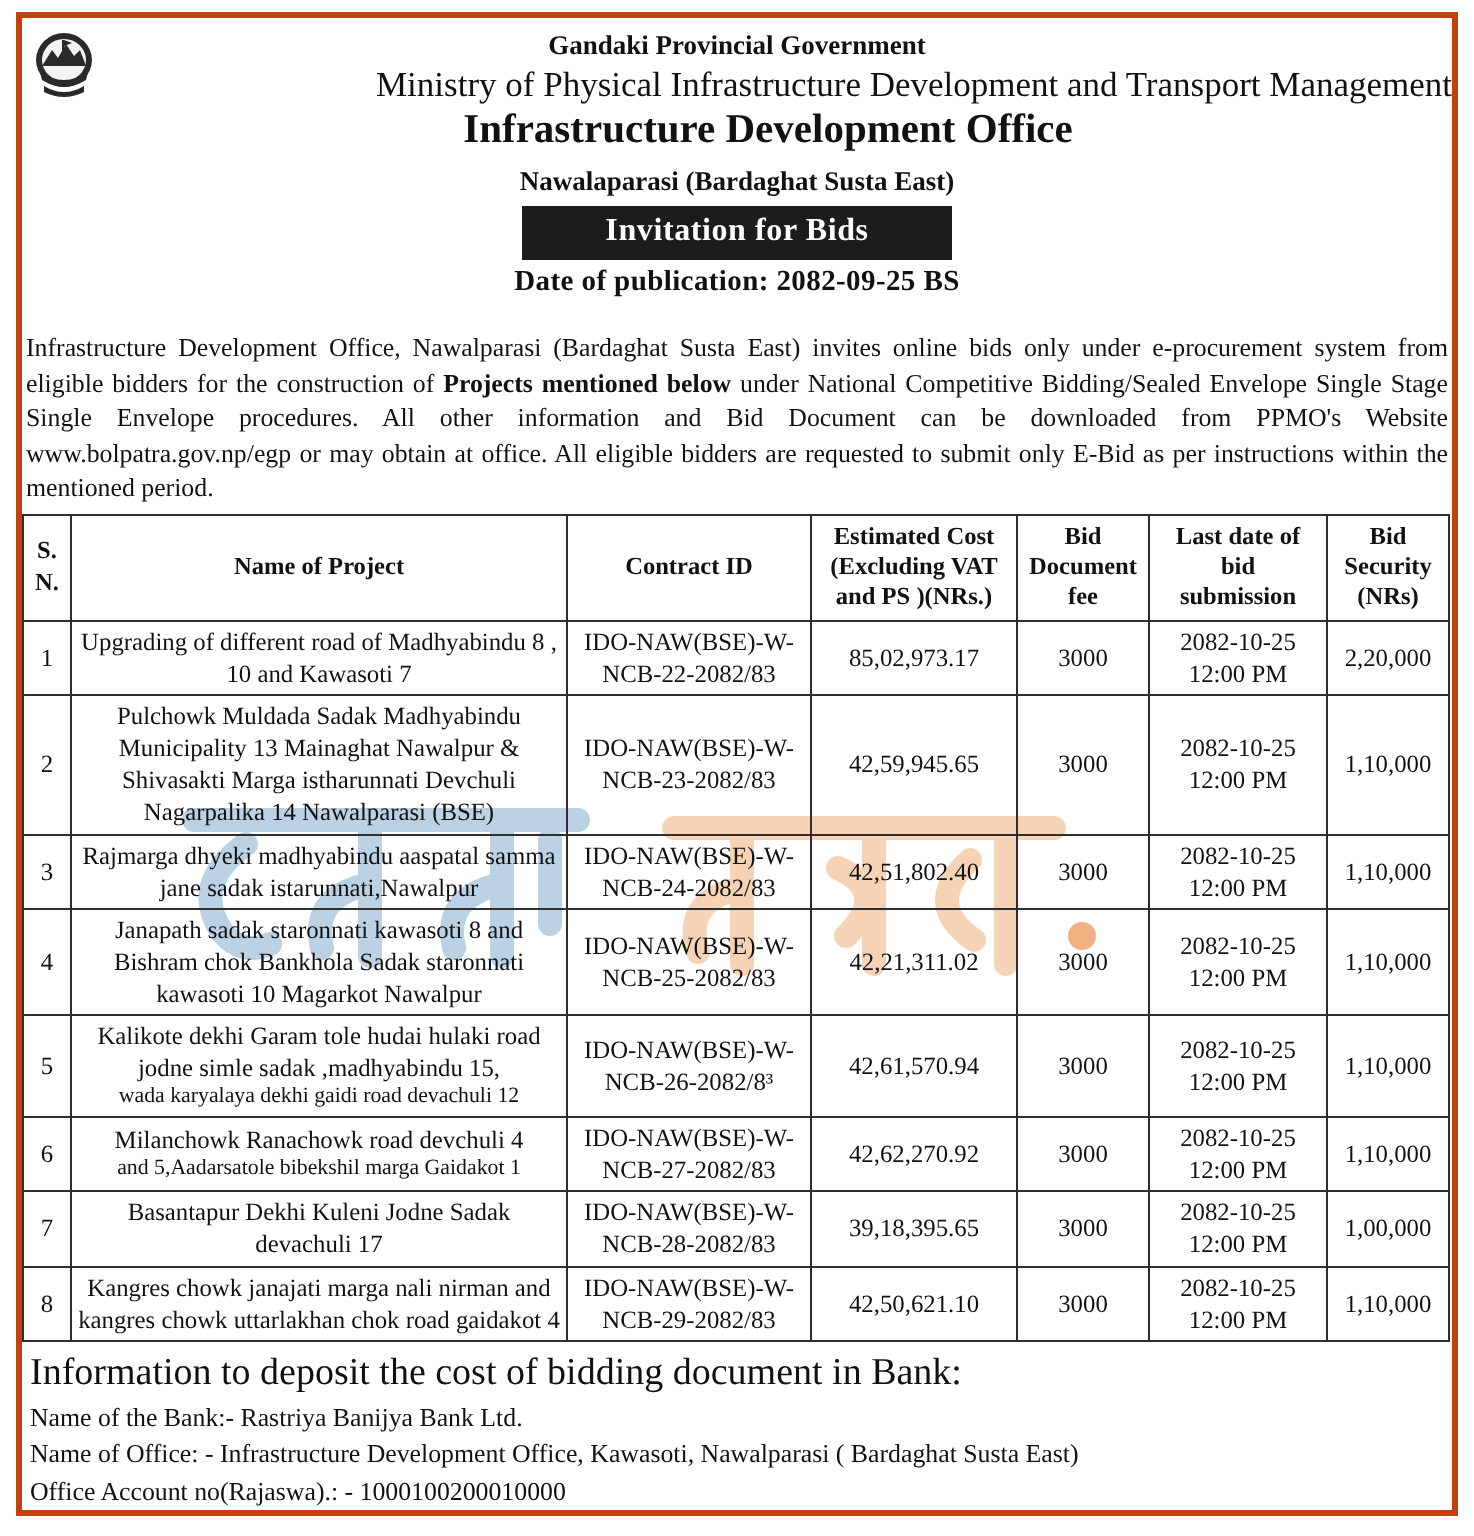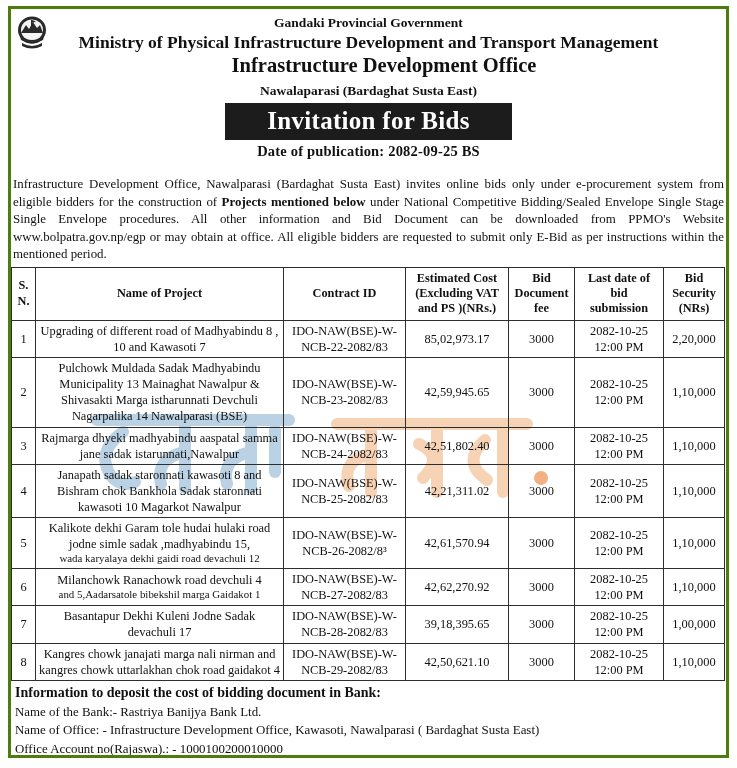--- a/index.html
+++ b/index.html
@@ -1,45 +1,45 @@
 <!DOCTYPE html>
 <html><head>
 <meta charset="utf-8">
 <style>
   html,body{margin:0;padding:0;background:#fff;}
   body{width:737px;height:768px;font-family:"Liberation Serif","DejaVu Serif",serif;color:#111;overflow:hidden;}
   .page{
     position:absolute;left:8px;top:6px;width:715px;height:746px;
-    border:3px solid #4d7c0f;box-sizing:content-box;background:#fff;overflow:hidden;
+    border:3px solid #c2410c;box-sizing:content-box;background:#fff;overflow:hidden;
   }
   .header{position:relative;text-align:center;padding-top:6px;}
   .emblem{position:absolute;left:5px;top:5px;width:32px;height:36px;}
   .org1{font-size:13.5px;font-weight:bold;}
-  .org2{font-size:17.5px;font-weight:bold;margin-top:1px;}
+  .org2{font-size:17.5px;font-weight:normal;margin-top:1px;text-align:right;}
   .org3{font-size:20.5px;font-weight:bold;margin-top:1px;padding-left:31px;}
   .org4{font-size:13.5px;font-weight:bold;margin-top:6px;}
   .banner{
     width:fit-content;margin:4px auto 3px auto;background:#1c1c1c;color:#fff;
-    font-size:25px;font-weight:bold;padding:4px 42px 5px 42px;letter-spacing:.3px;
+    font-size:16px;font-weight:bold;padding:4px 42px 5px 42px;letter-spacing:.3px;
   }
   .pubdate{text-align:center;font-size:14.5px;font-weight:bold;margin:2px 0 16px 0;letter-spacing:.2px;}
   .intro{font-size:12.9px;text-align:justify;line-height:1.36;margin:1px 2px 3px 2px;}
   .table-wrap{position:relative;margin:0 0 0 0;}
   .watermark{position:absolute;left:78px;top:133px;z-index:0;pointer-events:none;}
   table.bids{border-collapse:collapse;table-layout:fixed;width:713px;position:relative;z-index:1;background:transparent;}
   table.bids th, table.bids td{border:1px solid #2e2e2e;background:transparent;}
   table.bids th{font-size:12.3px;font-weight:bold;text-align:center;white-space:pre-line;line-height:1.25;padding:3px 1px;vertical-align:middle;}
   table.bids td{font-size:12.4px;text-align:center;vertical-align:middle;padding:2px 3px;line-height:1.3;}
   td.c-name{text-align:left;padding-left:5px;padding-right:2px;}
   .small-line{display:block;font-size:10.9px;line-height:1.25;}
   .pre{white-space:pre-line;}
   .col-sn{width:24px;}.col-name{width:248px;}.col-cid{width:122px;}
   .col-cost{width:103px;}.col-fee{width:66px;}.col-date{width:89px;}.col-sec{width:61px;}
   .bank{padding:2px 4px 0 4px;font-size:12.9px;line-height:1.43;}
-  .bank-heading{font-weight:bold;font-size:14px;}
+  .bank-heading{font-weight:normal;font-size:19px;}
 </style>
 </head>
 <body>
 
 <div class="page">
 
   <div class="header">
     <svg class="emblem" viewBox="0 0 32 36">
       <ellipse cx="16" cy="16" rx="14" ry="13.5" fill="#2a2a2a"></ellipse>
       <ellipse cx="16" cy="16" rx="11" ry="10.5" fill="#f4f4f4"></ellipse>

